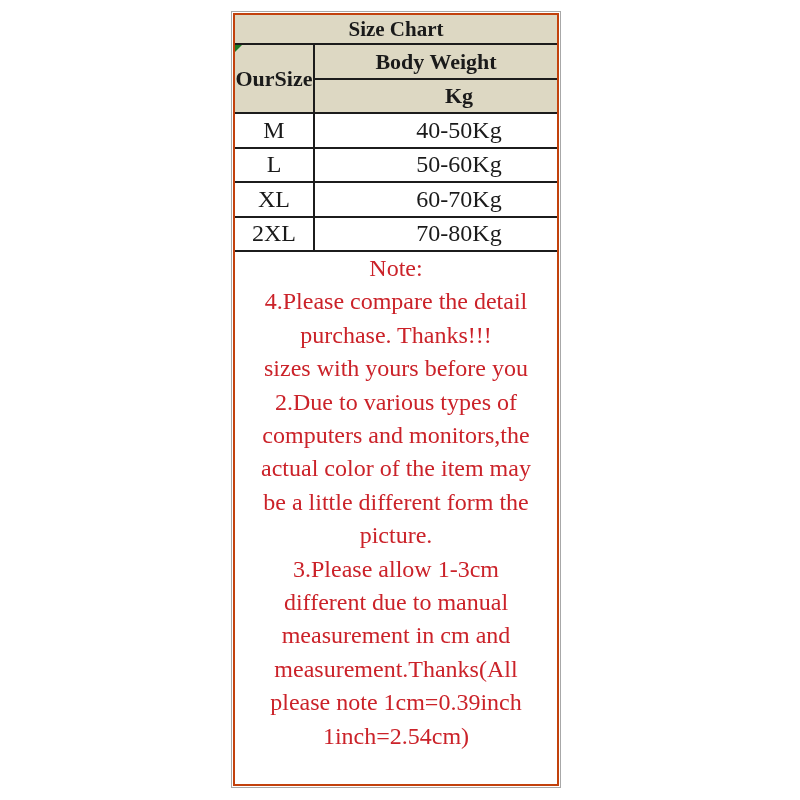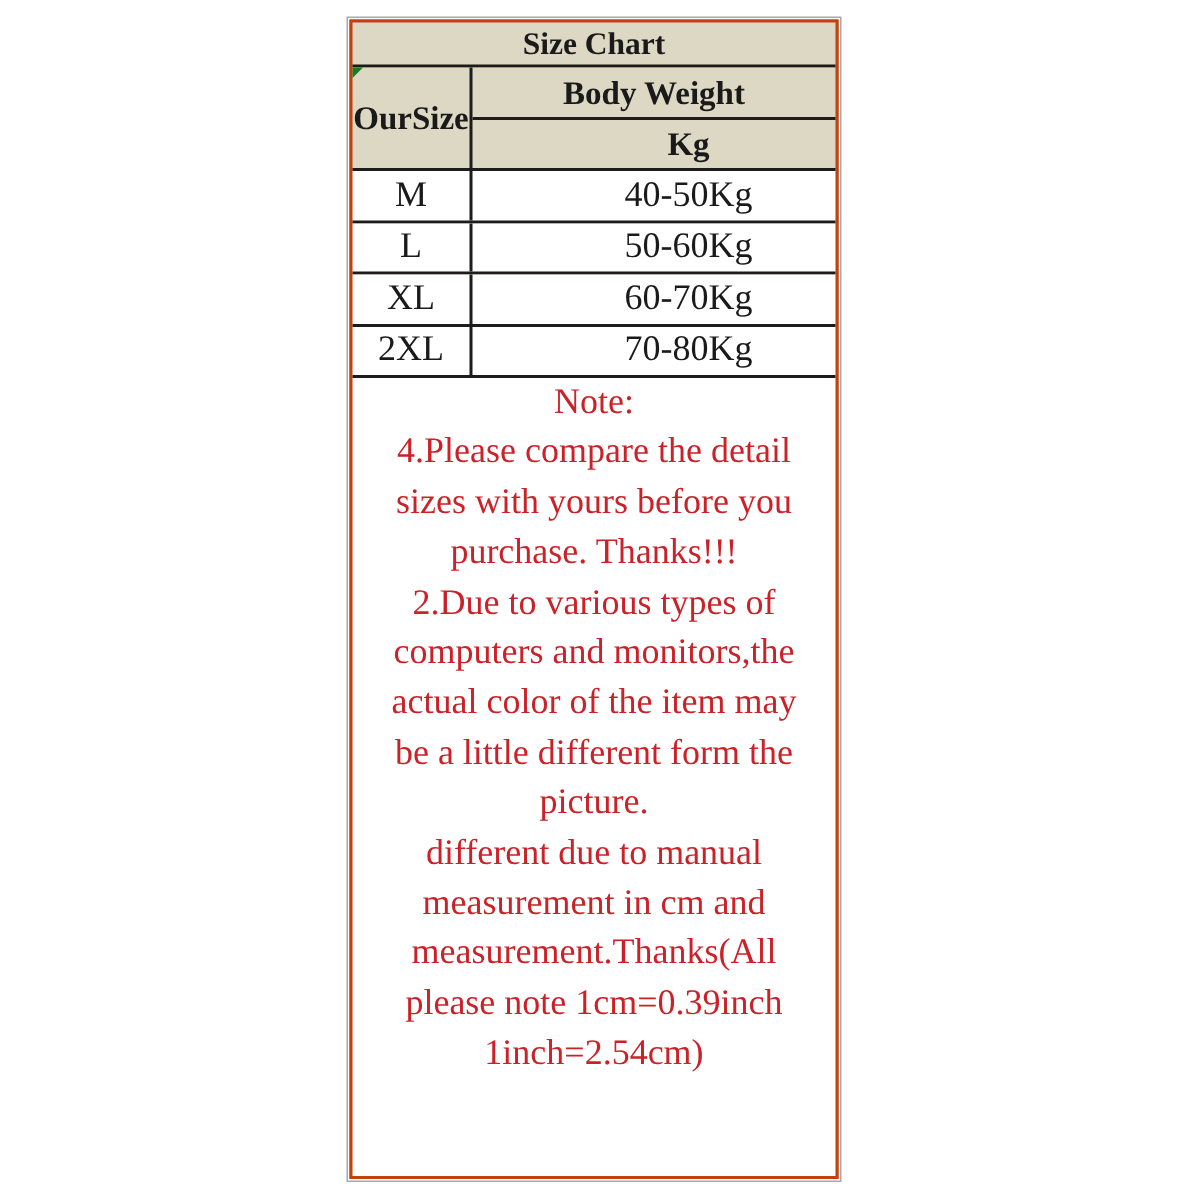--- a/index.html
+++ b/index.html
@@ -159,27 +159,28 @@
     <div class="weight-cell">60-70Kg</div>
   </div>
   <div class="data-row">
     <div class="size-cell">2XL</div>
     <div class="weight-cell">70-80Kg</div>
   </div>
 
   <div class="note-cell">
       <div>Note:</div>
       <div>4.Please compare the detail</div>
+      <div>purchase. Thanks!!!</div>
       <div>sizes with yours before you</div>
-      <div>purchase. Thanks!!!</div>
       <div>2.Due to various types of</div>
       <div>computers and monitors,the</div>
       <div>actual color of the item may</div>
       <div>be a little different form the</div>
       <div>picture.</div>
+      <div>3.Please allow 1-3cm</div>
       <div>different due to manual</div>
       <div>measurement in cm and</div>
       <div>measurement.Thanks(All</div>
       <div>please note 1cm=0.39inch</div>
       <div>1inch=2.54cm)</div>
     </div>
 
 </div>
 
 </body></html>

